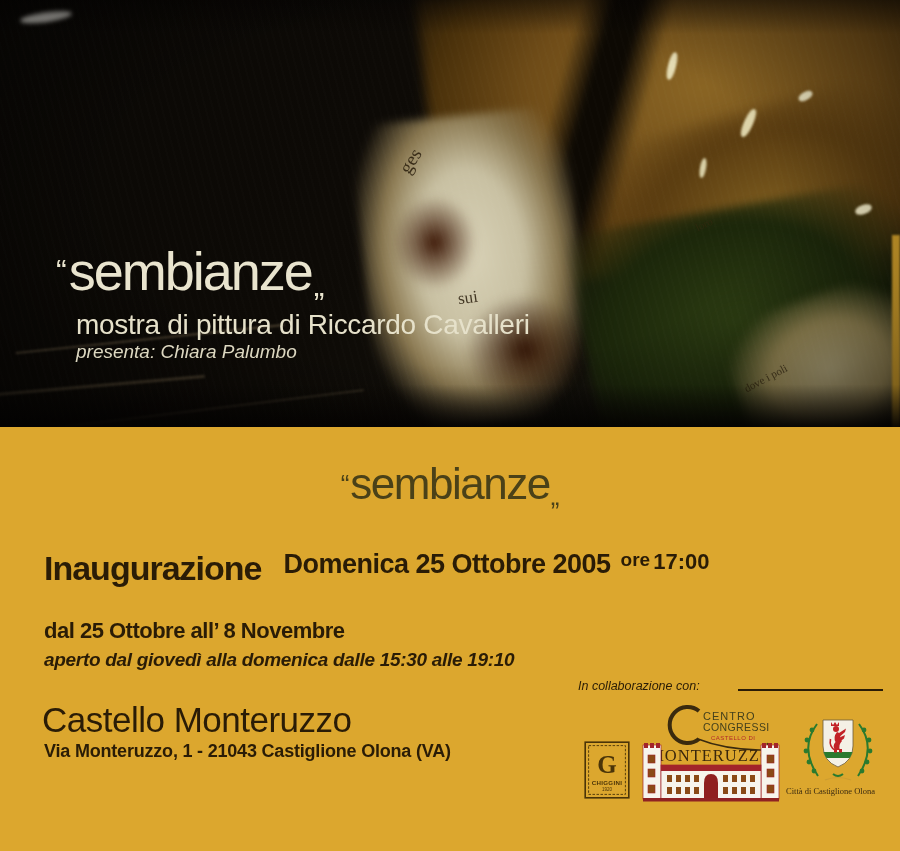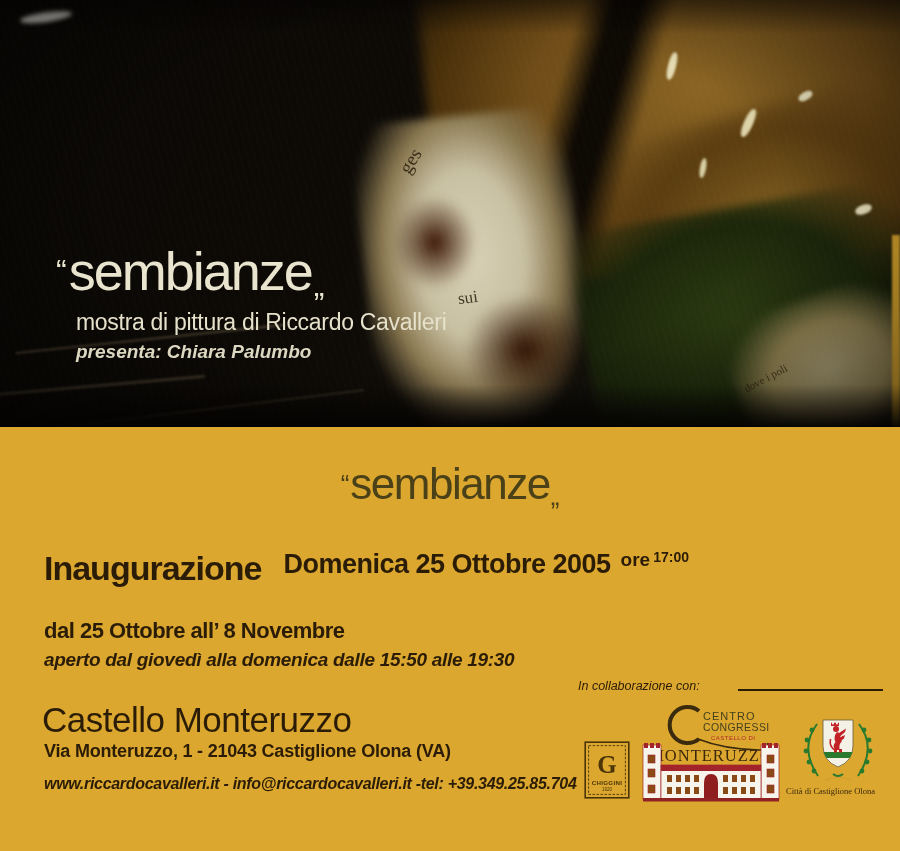--- a/index.html
+++ b/index.html
@@ -53,37 +53,37 @@
                linear-gradient(0deg,rgba(5,3,2,.92) 0%,rgba(5,3,2,0) 10%),
                linear-gradient(180deg,rgba(5,3,2,.5) 0%,rgba(5,3,2,0) 8%);}
   .grain{left:0;top:0;width:900px;height:427px;opacity:.5;
     background:repeating-linear-gradient(75deg,rgba(255,255,255,.02) 0 2px,transparent 2px 7px);}
 
   
   .photo-title{position:absolute;left:56px;top:244px;color:#e9e4ce;line-height:1;white-space:nowrap;}
   .photo-title .q-open{font-size:32px;position:relative;top:-8px;margin-right:2px;}
   .photo-title .word{font-size:54px;letter-spacing:-2px;}
   .photo-title .q-close{font-size:32px;position:relative;top:6px;margin-left:2px;}
-  .photo-subtitle{position:absolute;left:76px;top:309px;font-size:23px;letter-spacing:-.3px;color:#e6e1ca;}
-  .photo-presenter{position:absolute;left:76px;top:341px;font-size:19px;font-weight:bold;
+  .photo-subtitle{position:absolute;left:76px;top:309px;font-size:28px;letter-spacing:-.3px;color:#e6e1ca;}
+  .photo-presenter{position:absolute;left:76px;top:341px;font-size:19px;font-weight:normal;
     font-style:italic;color:#dcd7c0;}
 
   
   .body-section{position:absolute;left:0;top:427px;width:900px;height:424px;background:#dca72e;color:#2a1c06;}
   .body-title{position:absolute;left:0;top:35px;width:100%;text-align:center;color:#4a4118;
     line-height:1;white-space:nowrap;}
   .body-title .q-open{font-size:26px;position:relative;top:-6px;margin-right:1px;}
   .body-title .word{font-size:44px;letter-spacing:-1.5px;}
   .body-title .q-close{font-size:26px;position:relative;top:6px;margin-left:1px;}
 
   .inaug-row{position:absolute;left:44px;top:122px;display:flex;align-items:flex-start;white-space:nowrap;}
   .inaug-label{font-size:34px;font-weight:bold;letter-spacing:-1px;}
   .inaug-date{font-size:27px;font-weight:bold;letter-spacing:-.5px;margin-left:22px;}
   .inaug-ore{font-size:19px;font-weight:bold;margin-left:10px;}
-  .inaug-time{font-size:14px;font-weight:bold;margin-left:3px;}
+  .inaug-time{font-size:22px;font-weight:bold;margin-left:3px;}
 
   .dates-line{position:absolute;left:44px;top:191px;font-size:22px;font-weight:bold;letter-spacing:-.5px;text-align:right;}
   .hours-line{position:absolute;left:44px;top:222px;font-size:19px;font-weight:bold;font-style:italic;
     letter-spacing:-.3px;}
 
   .venue-name{position:absolute;left:42px;top:273px;font-size:35px;letter-spacing:-.5px;}
   .venue-address{position:absolute;left:44px;top:314px;font-size:18px;font-weight:bold;letter-spacing:-.2px;}
   .venue-contacts{position:absolute;left:44px;top:348px;font-size:16px;font-weight:bold;font-style:italic;
     letter-spacing:-.3px;}
 
@@ -145,25 +145,24 @@
     </div>
 
     <div class="inaug-row">
       <span class="inaug-label">Inaugurazione</span>
       <span class="inaug-date">Domenica 25 Ottobre 2005</span>
       <span class="inaug-ore">ore</span>
       <span class="inaug-time">17:00</span>
     </div>
 
     <div class="dates-line">dal 25 Ottobre all’ 8 Novembre</div>
-    <div class="hours-line">aperto dal giovedì alla domenica dalle 15:50 alle 19:30</div>
+    <div class="hours-line">aperto dal giovedì alla domenica dalle 15:30 alle 19:10</div>
 
     <div class="venue-name">Castello Monteruzzo</div>
     <div class="venue-address">Via Monteruzzo, 1 - 21043 Castiglione Olona (VA)</div>
-    <div class="venue-contacts">www.riccardocavalleri.it - info@riccardocavalleri.it -tel: +39.349.25.85.704</div>
 
     <div class="collab-row">
       <span class="collab-label">In collaborazione con:</span>
       <span class="collab-line"></span>
     </div>
 
     <svg class="logo-chiggini" width="46" height="58" viewBox="0 0 46 58">
       <rect x="1.2" y="1.2" width="43.6" height="55.6" fill="none" stroke="#4a3408" stroke-width="1.6"></rect>
       <rect x="4.6" y="4.6" width="36.8" height="48.8" fill="none" stroke="#4a3408" stroke-width="0.9" stroke-dasharray="2.5 1.5"></rect>
       <text x="23" y="32" text-anchor="middle" font-size="25" font-weight="bold" class="serif" fill="#4a3408">G</text>

